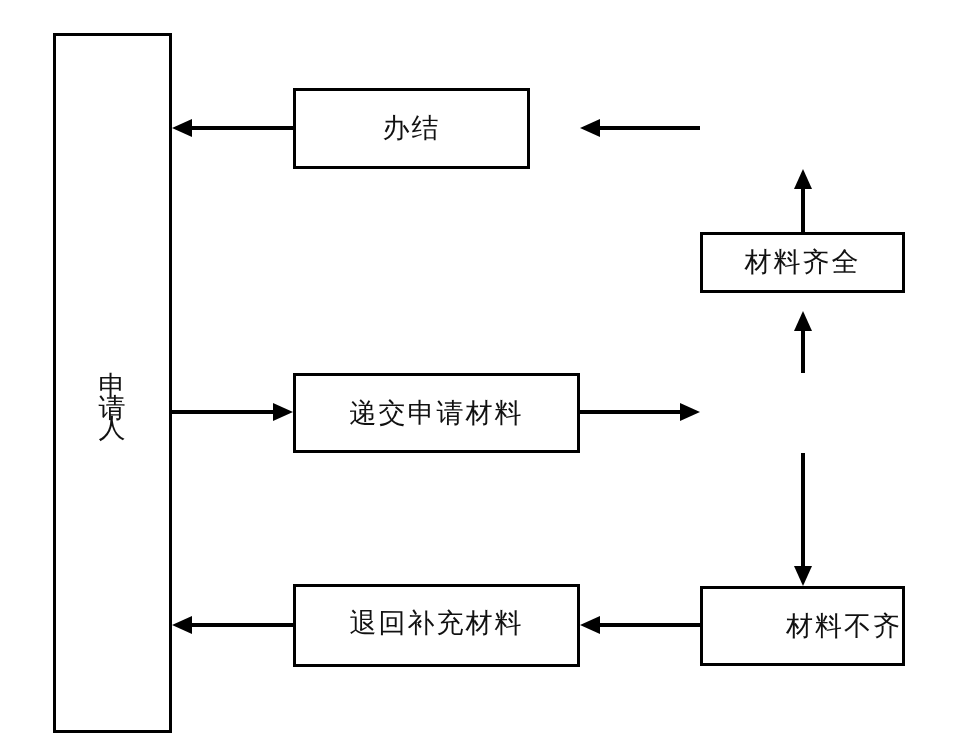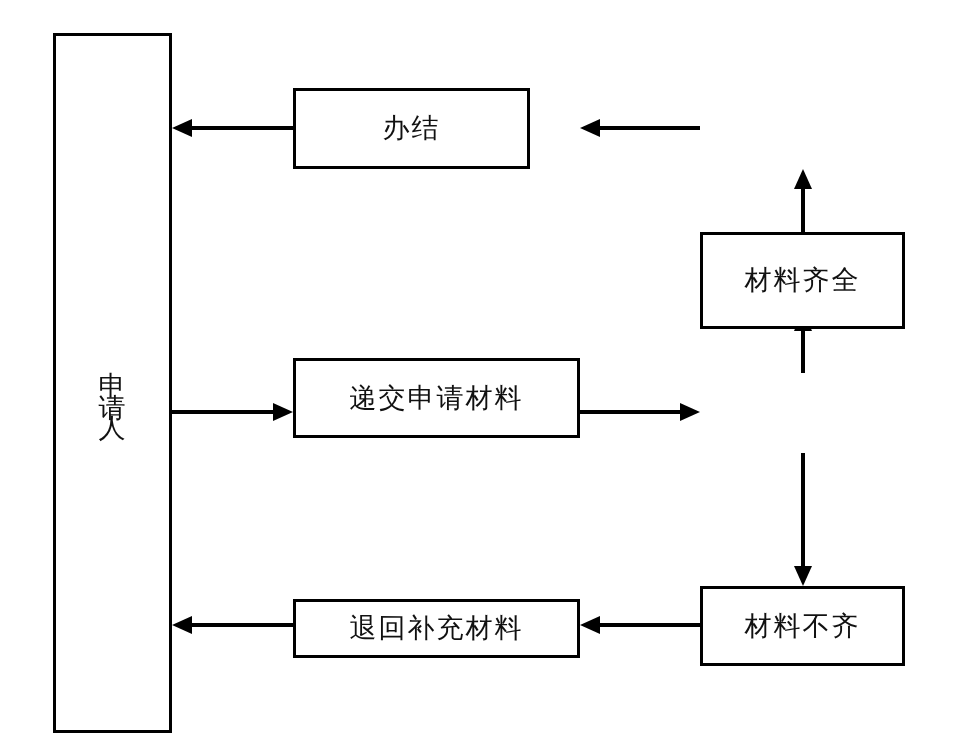--- a/index.html
+++ b/index.html
@@ -60,45 +60,47 @@
   #node-supervisor-review {
     left: 700px;
     top: 88px;
     width: 205px;
     height: 81px;
   }
   #node-materials-complete {
     left: 700px;
     top: 232px;
     width: 205px;
-    height: 97px;
+    height: 61px;
   }
   #node-submit-materials {
     left: 293px;
-    top: 358px;
+    top: 373px;
     width: 287px;
     height: 80px;
   }
   #node-officer-accept {
     left: 700px;
     top: 373px;
     width: 205px;
     height: 80px;
   }
   #node-return-supplement {
     left: 293px;
-    top: 599px;
+    top: 584px;
     width: 287px;
-    height: 59px;
+    height: 83px;
+    font-family: Liberation Mono, monospace;
   }
   #node-materials-incomplete {
     left: 700px;
     top: 586px;
     width: 205px;
     height: 80px;
+    justify-content: flex-end;
   }
   #edges {
     position: absolute;
     left: 0;
     top: 0;
     width: 968px;
     height: 747px;
     pointer-events: none;
   }
   #edges line { stroke: #000000; stroke-width: 4; }

